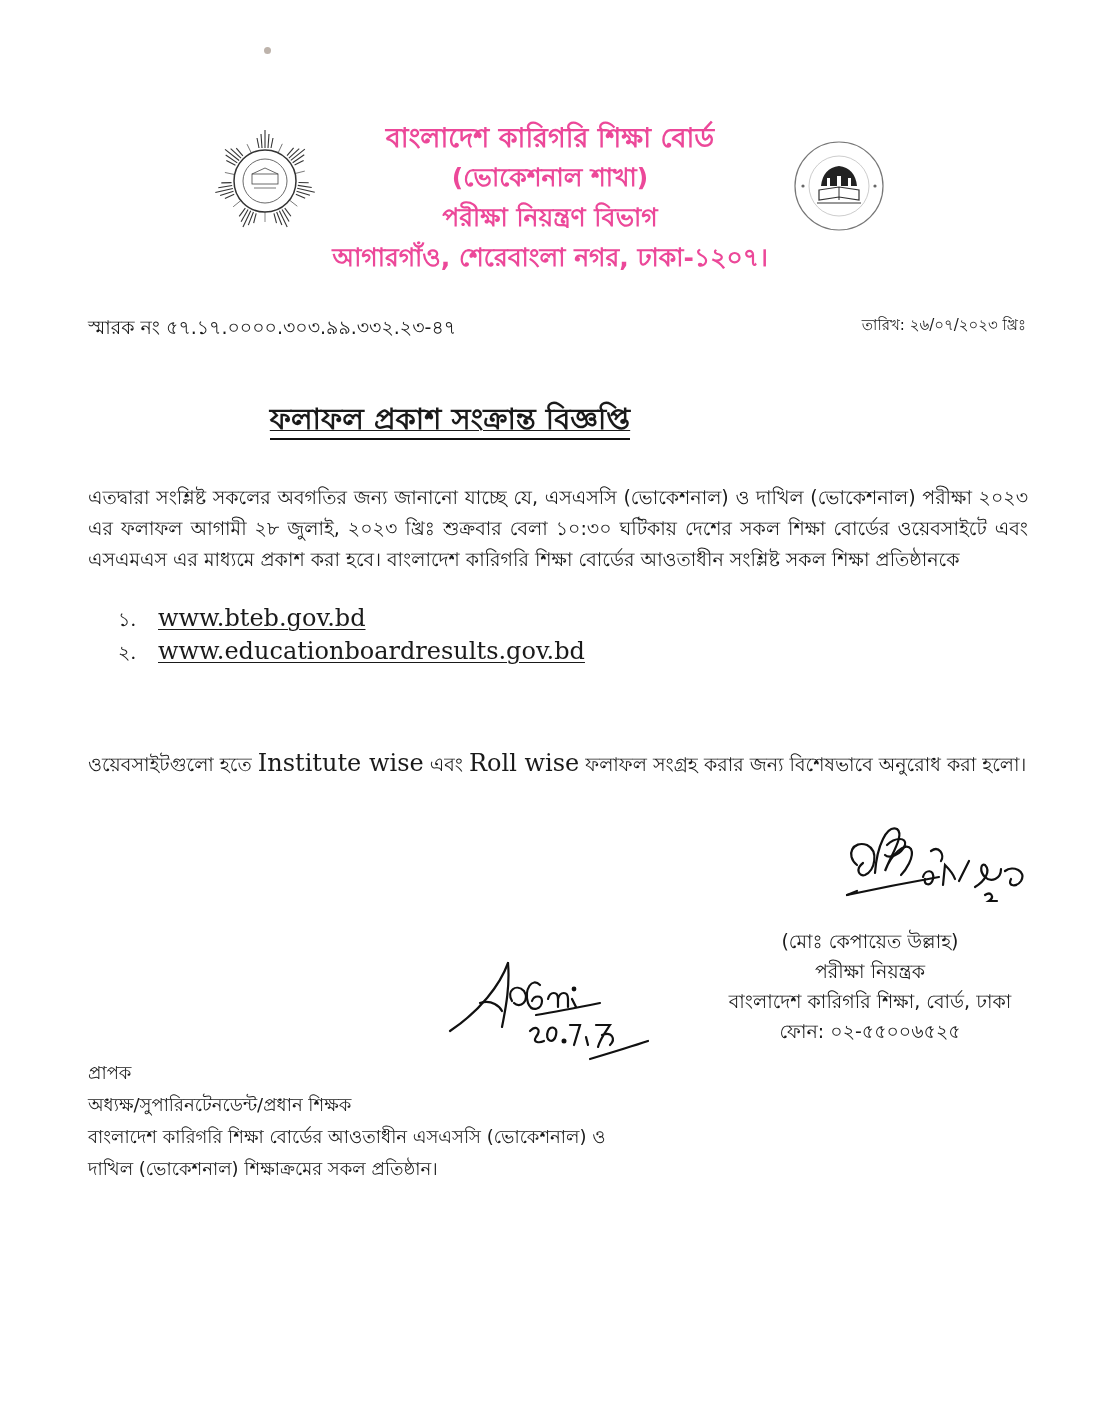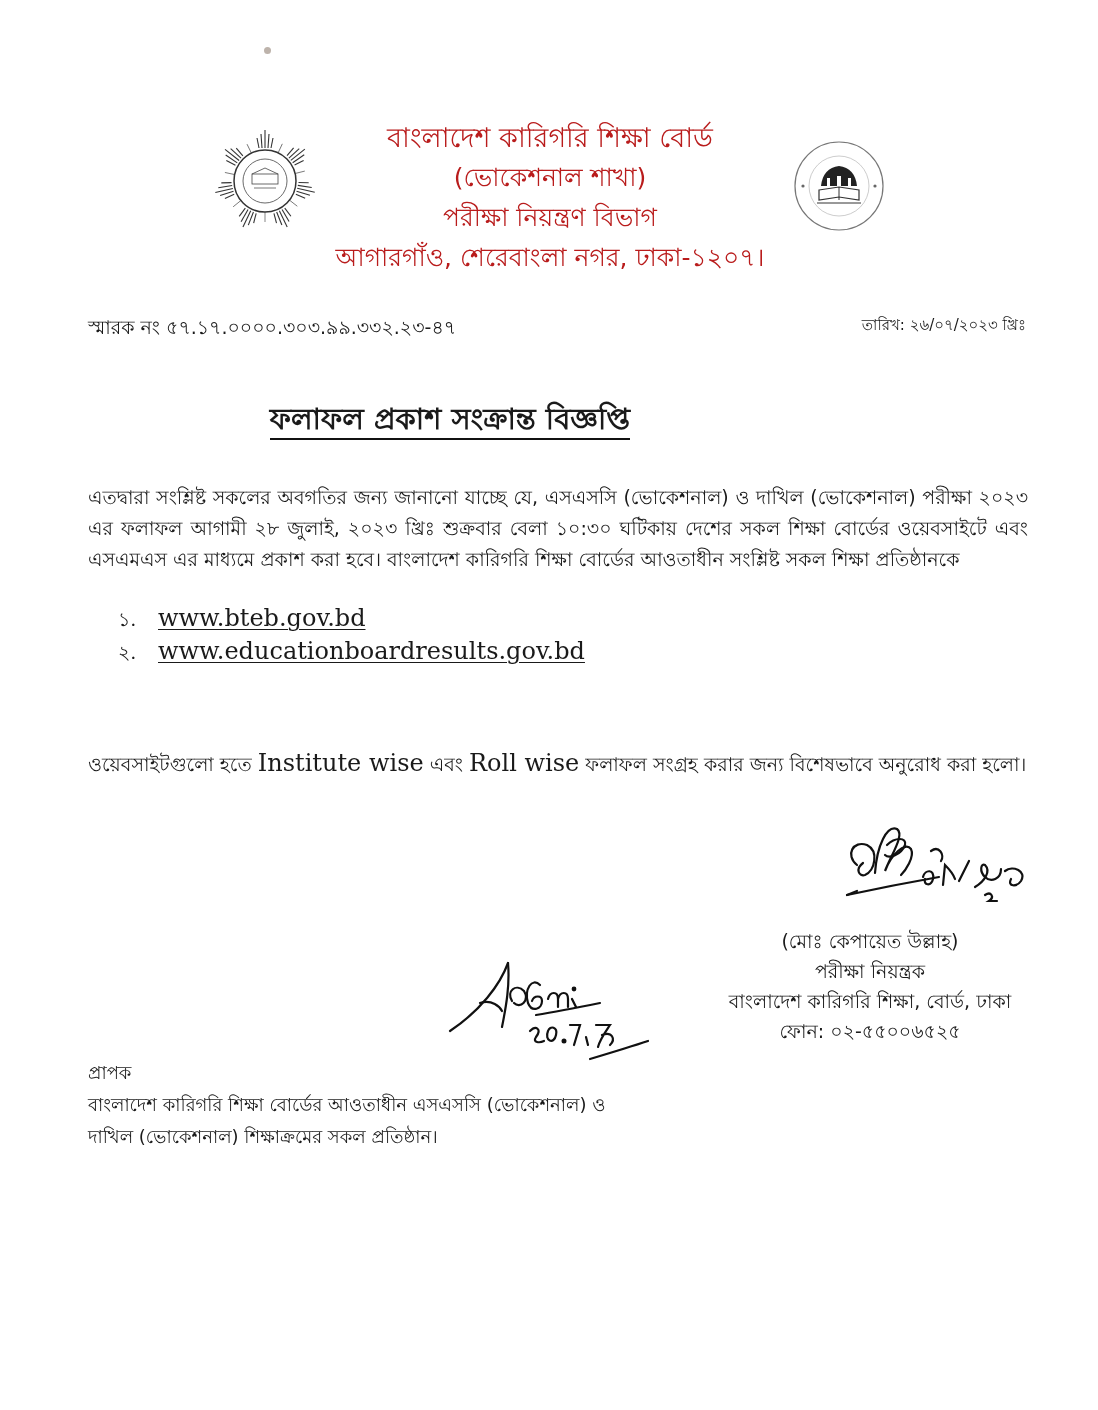--- a/index.html
+++ b/index.html
@@ -7,28 +7,28 @@
     width: 1098px; height: 1410px; position: relative; overflow: hidden;
     font-family: "DejaVu Sans", sans-serif; color: #1a1a1a;
   }
   .abs { position: absolute; }
   .speck { left: 264px; top: 47px; width: 7px; height: 7px; border-radius: 50%; background: #bdb3ab; }
 
   .logo-left { left: 212px; top: 128px; width: 106px; height: 106px; }
   .logo-right { left: 793px; top: 140px; width: 92px; height: 92px; }
 
   .header { left: 300px; top: 118px; width: 500px; text-align: center; }
-  .header div { font-size: 25px; line-height: 40px; color: #b91c1c; white-space: nowrap; }
+  .header div { font-size: 25px; line-height: 40px; color: #ec4899; white-space: nowrap; font-weight: bold; }
   .header .h1 { font-size: 27px; }
 
   .memo { left: 88px; top: 313px; font-size: 19px; white-space: nowrap; }
   .date { right: 72px; top: 313px; font-size: 15px; white-space: nowrap; }
 
   .title {
-    left: 0; width: 900px; top: 396px; text-align: center;
+    left: 0; width: 900px; top: 396px; text-align: center; text-decoration: underline;
   }
   .title span {
     font-size: 29px; font-weight: bold; border-bottom: 2px solid #111;
     padding-bottom: 2px; white-space: nowrap;
   }
 
   .body-text {
     left: 88px; top: 482px; width: 940px; font-size: 19px; line-height: 31px;
     text-align: justify;
   }
@@ -172,15 +172,16 @@
     <circle cx="124" cy="86" r="1.4" fill="#111"></circle>
     <path d="M130 70 L140 70 L134 90"></path>
     <path d="M146 82 L148 90"></path>
     <path d="M156 70 L170 70 C166 76 160 84 158 92 M162 80 C172 76 176 84 170 90"></path>
     <path d="M150 104 C170 98 190 92 208 86"></path>
   </g>
 </svg>
 
 <div class="abs recipient">
   <div>প্রাপক</div>
+  <div>অধ্যক্ষ/সুপারিনটেনডেন্ট/প্রধান শিক্ষক</div>
   <div>বাংলাদেশ কারিগরি শিক্ষা বোর্ডের আওতাধীন এসএসসি (ভোকেশনাল) ও</div>
   <div>দাখিল (ভোকেশনাল) শিক্ষাক্রমের সকল প্রতিষ্ঠান।</div>
 </div>
 
 </body></html>

